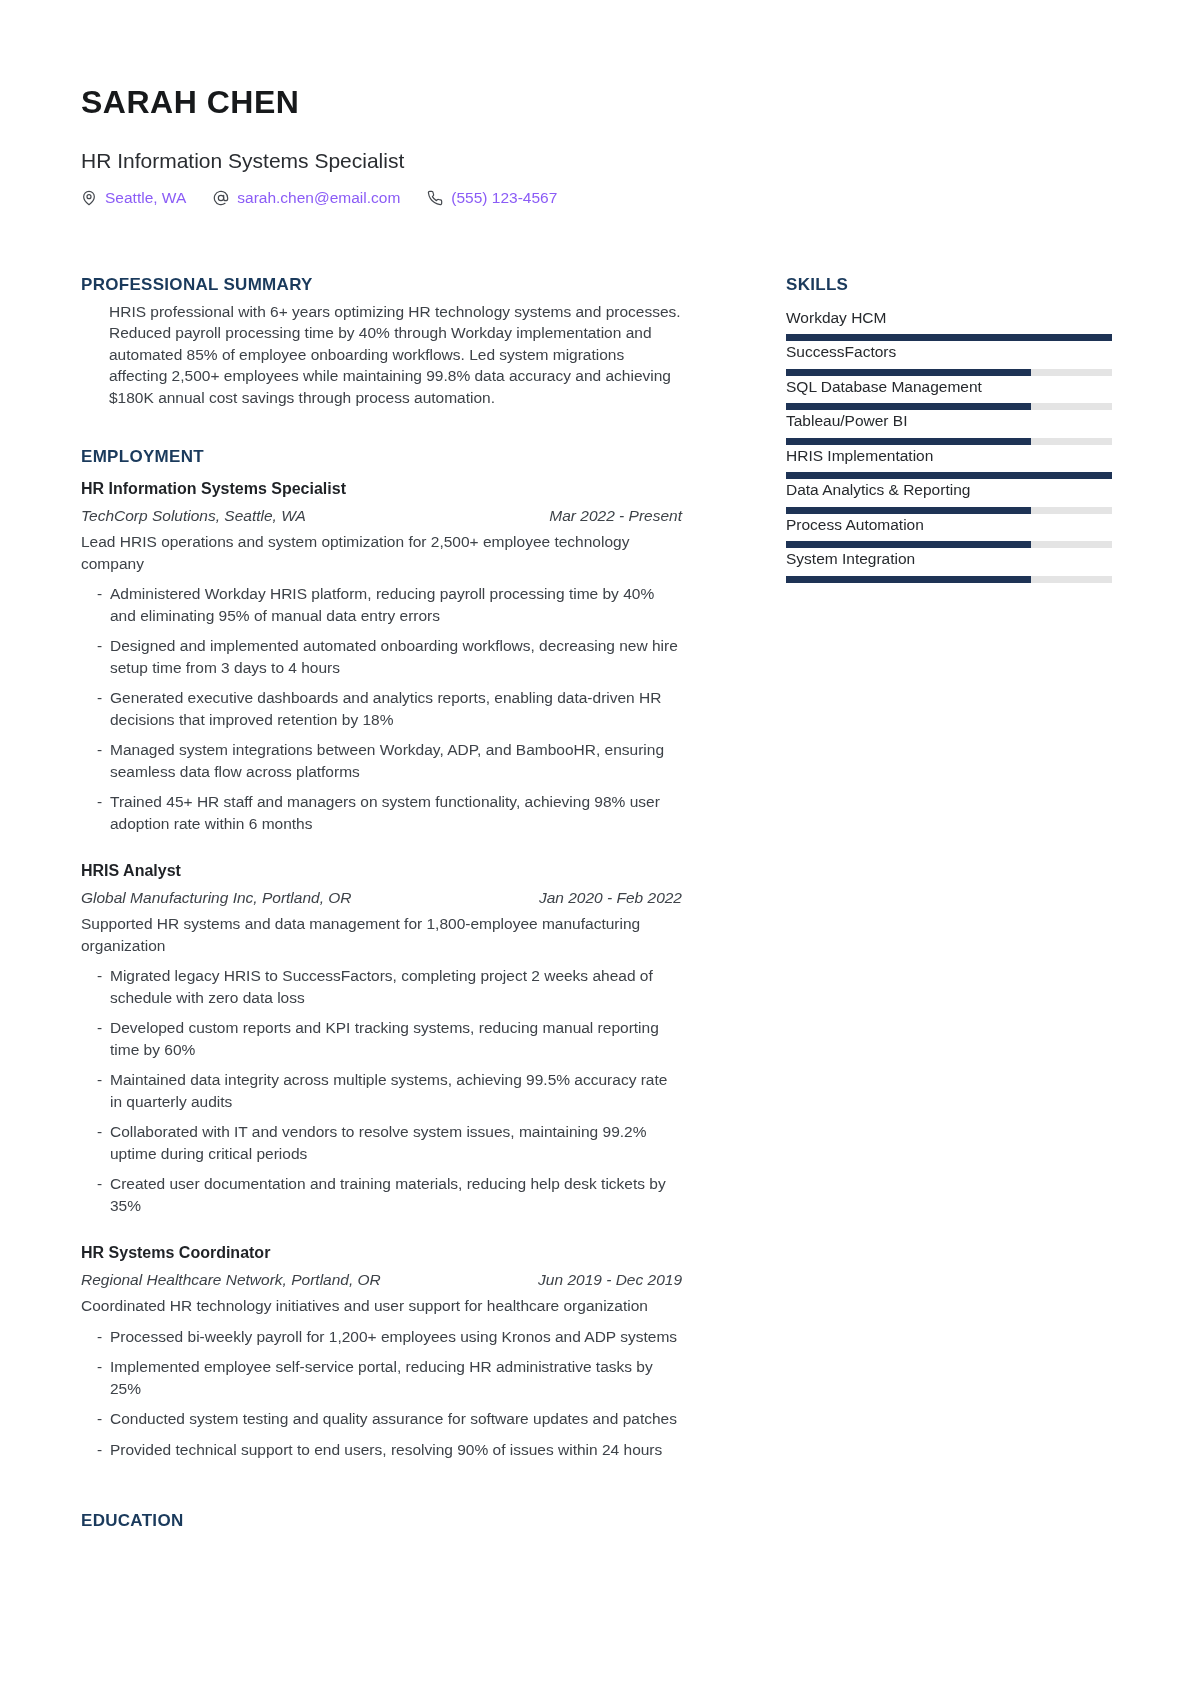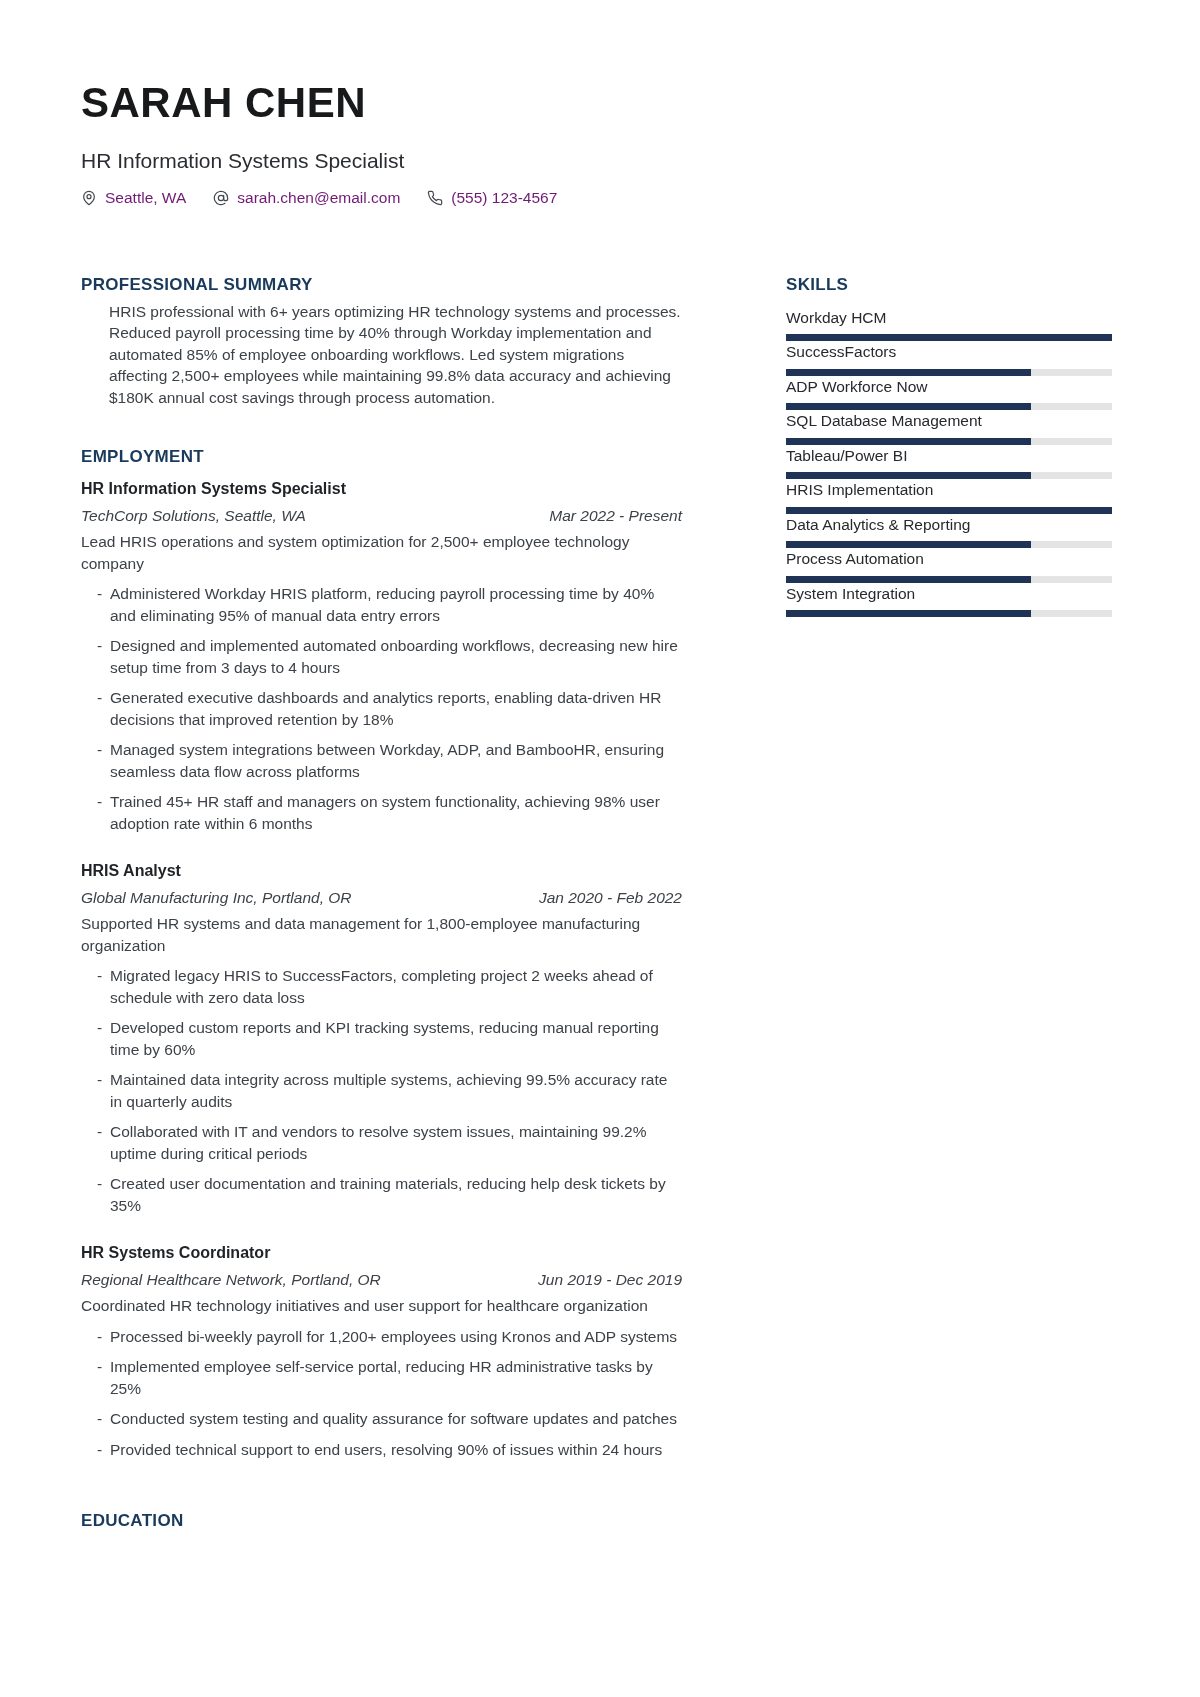--- a/index.html
+++ b/index.html
@@ -9,25 +9,25 @@
     background: #ffffff;
     font-family: "Liberation Sans", sans-serif;
     font-size: 15.5px; line-height: 21.5px;
     color: #3d4248;
     -webkit-font-smoothing: antialiased;
   }
   .page { width: 1200px; height: 1697px; padding: 78px 88px 0 81px; overflow: hidden; }
 
   
   .name {
-    font-size: 42px; line-height: 49px; font-weight: 700;
+    font-size: 32px; line-height: 49px; font-weight: 700;
     letter-spacing: 0.5px; color: #17191b; margin: 0;
   }
   .subtitle { margin-top: 21px; font-size: 21px; line-height: 26px; color: #2a2d31; }
-  .contact { margin-top: 13px; display: flex; align-items: center; gap: 27px; color: #701a75; }
+  .contact { margin-top: 13px; display: flex; align-items: center; gap: 27px; color: #8b5cf6; }
   .contact-item { display: flex; align-items: center; gap: 8px; }
   .contact-item svg { display: block; }
 
   
   .columns { display: flex; margin-top: 66px; gap: 22px; }
   .main-col { width: 601px; flex: none; }
   .side-col { width: 326px; flex: none; margin-left: auto; }
 
   .section-heading {
     font-size: 17px; line-height: 20px; font-weight: 700;
@@ -228,26 +228,20 @@
     </div>
   </div>
 
   <div class="skill">
     <div class="skill-name">SuccessFactors</div>
     <div class="skill-bar">
       <div class="skill-fill" style="width: 75%;"></div>
     </div>
   </div>
 
-  <div class="skill">
-    <div class="skill-name">ADP Workforce Now</div>
-    <div class="skill-bar">
-      <div class="skill-fill" style="width: 75%;"></div>
-    </div>
-  </div>
 
   <div class="skill">
     <div class="skill-name">SQL Database Management</div>
     <div class="skill-bar">
       <div class="skill-fill" style="width: 75%;"></div>
     </div>
   </div>
 
   <div class="skill">
     <div class="skill-name">Tableau/Power BI</div>

